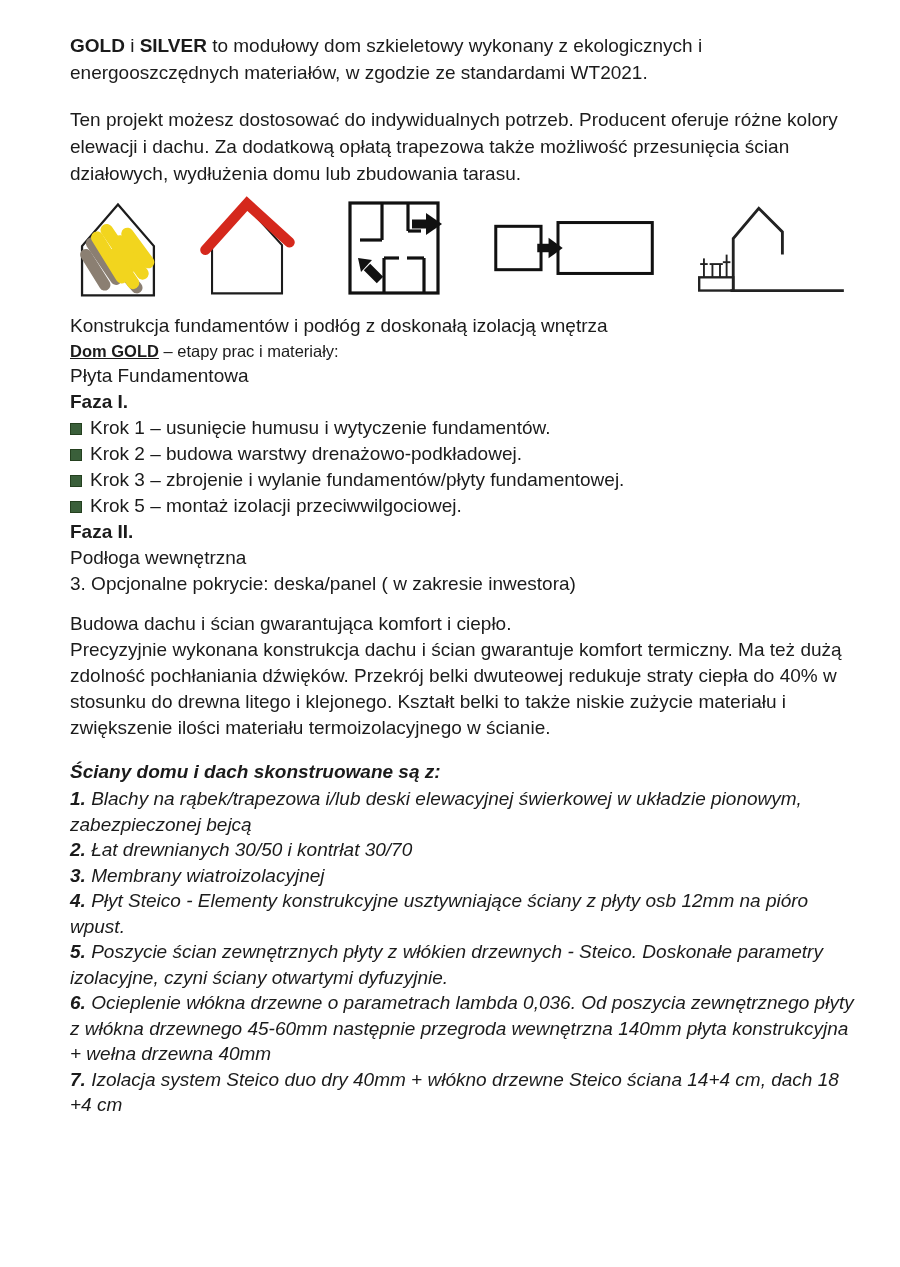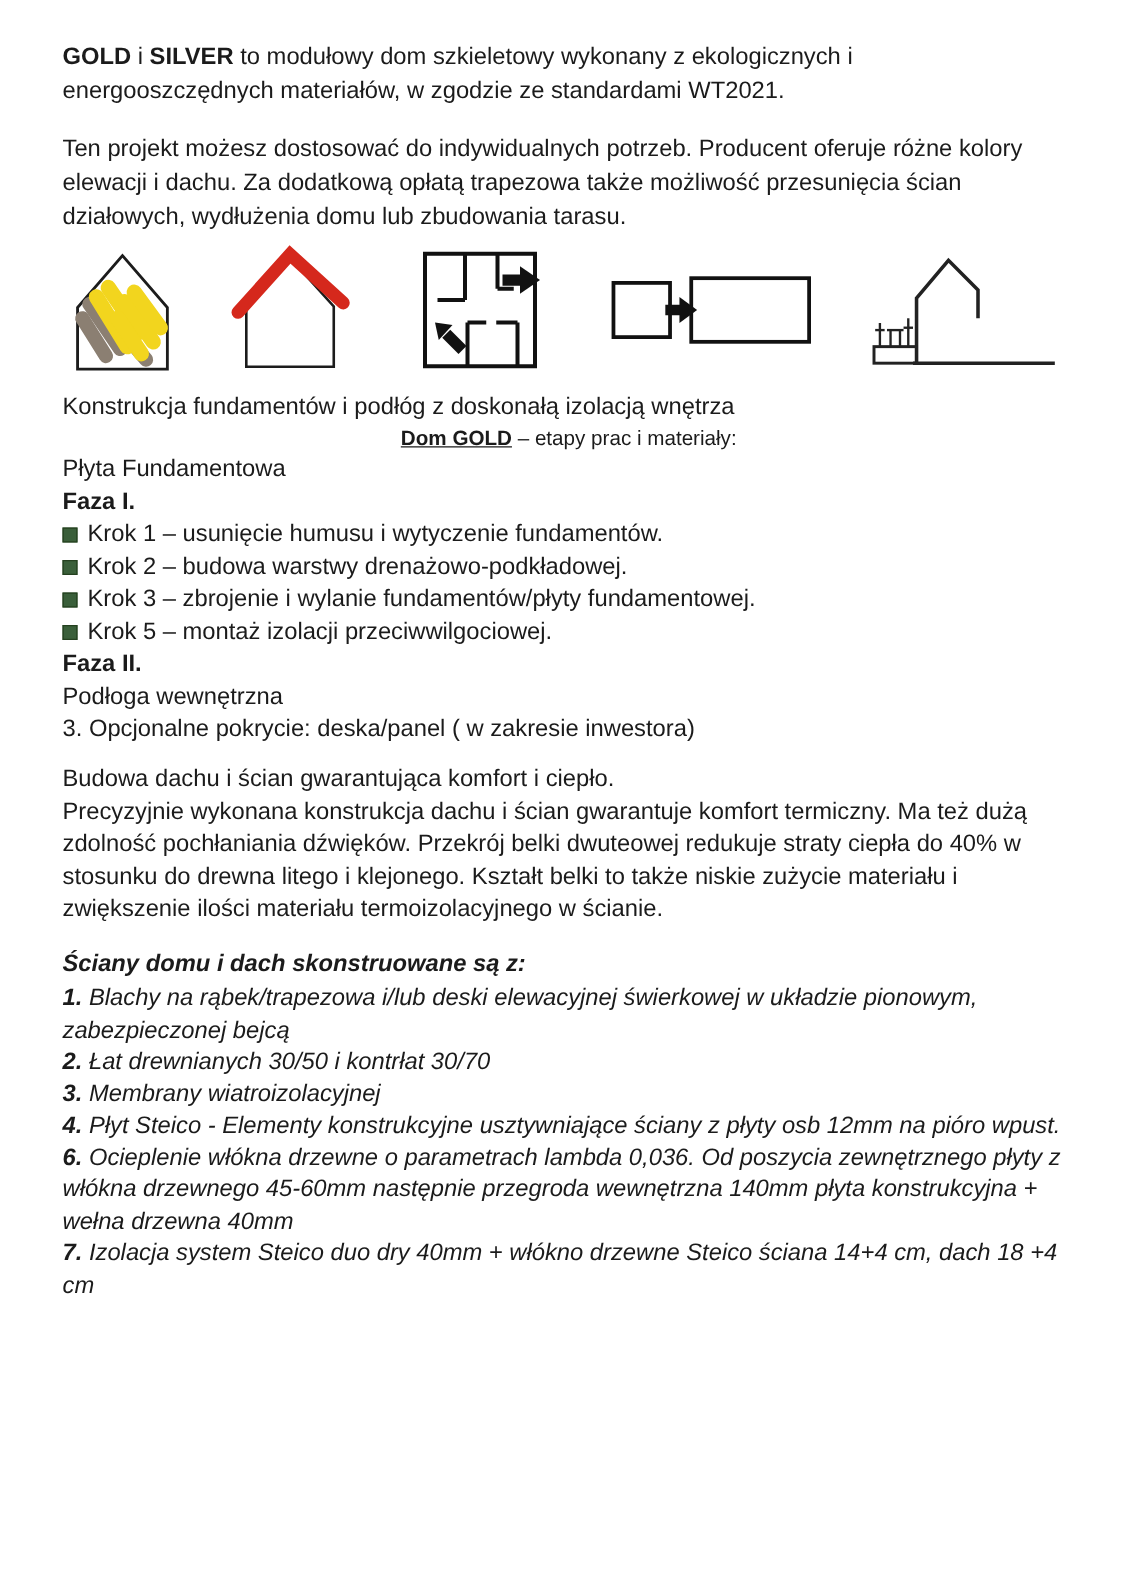--- a/index.html
+++ b/index.html
@@ -3,31 +3,31 @@
 <meta charset="utf-8">
 <style>
   html,body{margin:0;padding:0;}
   body{
     width:900px;height:1267px;
     background:#ffffff;
     font-family:"Liberation Sans",sans-serif;
     color:#1b1b1b;
     overflow:hidden;
   }
-  .page{padding:32px 40px 0 50px;}
+  .page{padding:32px 40px 0 50px;margin-left:20px;}
   .para{font-size:19px;line-height:27px;margin:0;}
   .intro{max-width:745px;margin-bottom:20px;}
   .customize{max-width:820px;margin-bottom:8px;}
   .icons{
     display:flex;justify-content:space-between;align-items:center;
     height:106px;margin:4px 0 12px 0;padding-right:8px;
   }
   .icons svg{display:block;}
   .line{font-size:19px;line-height:26px;margin:0;}
-  .small{font-size:16.5px;line-height:24px;text-align:center;}
+  .small{font-size:16.5px;line-height:24px;}
   .b{font-weight:700;}
   .u{text-decoration:underline;}
   .step{font-size:19px;line-height:26px;}
   .bullet{
     display:inline-block;width:12px;height:12px;
     background:#3a5f3a;border:1px solid #24401f;
     margin-right:8px;box-sizing:border-box;
     transform:translateY(1px);
   }
   .roof-section{margin-top:14px;}
@@ -137,19 +137,21 @@
     <p class="line b heading">Ściany domu i dach skonstruowane są z:</p>
 
     <div class="mat"><b>1.</b>
       <span>Blachy na rąbek/trapezowa i/lub deski elewacyjnej świerkowej w układzie pionowym, zabezpieczonej bejcą</span></div>
     <div class="mat"><b>2.</b>
       <span>Łat drewnianych 30/50 i kontrłat 30/70</span></div>
     <div class="mat"><b>3.</b>
       <span>Membrany wiatroizolacyjnej</span></div>
     <div class="mat"><b>4.</b>
       <span>Płyt Steico - Elementy konstrukcyjne usztywniające ściany z płyty osb 12mm na pióro wpust.</span></div>
+    <div class="mat"><b>5.</b>
+      <span>Poszycie ścian zewnętrznych płyty z włókien drzewnych - Steico. Doskonałe parametry izolacyjne, czyni ściany otwartymi dyfuzyjnie.</span></div>
     <div class="mat"><b>6.</b>
       <span>Ocieplenie włókna drzewne o parametrach lambda 0,036. Od poszycia zewnętrznego płyty z włókna drzewnego 45-60mm następnie przegroda wewnętrzna 140mm płyta konstrukcyjna + wełna drzewna 40mm</span></div>
     <div class="mat"><b>7.</b>
       <span>Izolacja system Steico duo dry 40mm + włókno drzewne Steico ściana 14+4 cm, dach 18 +4 cm</span></div>
   </div>
 
 </div>
 
 </body></html>

